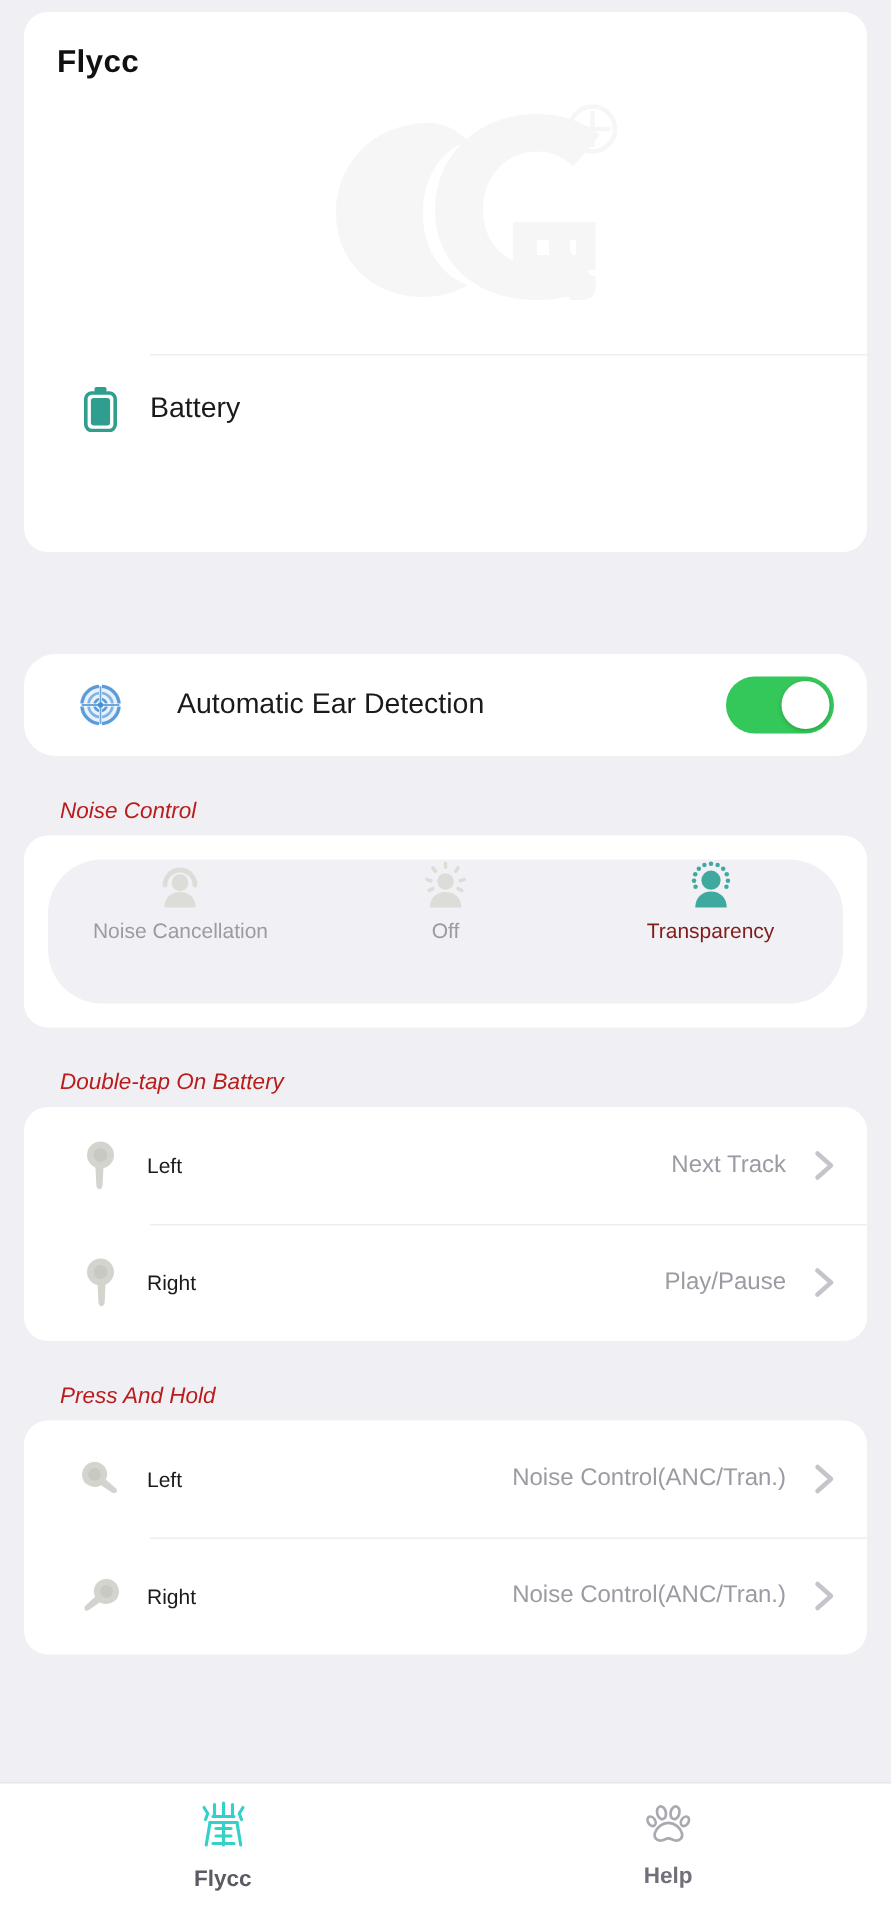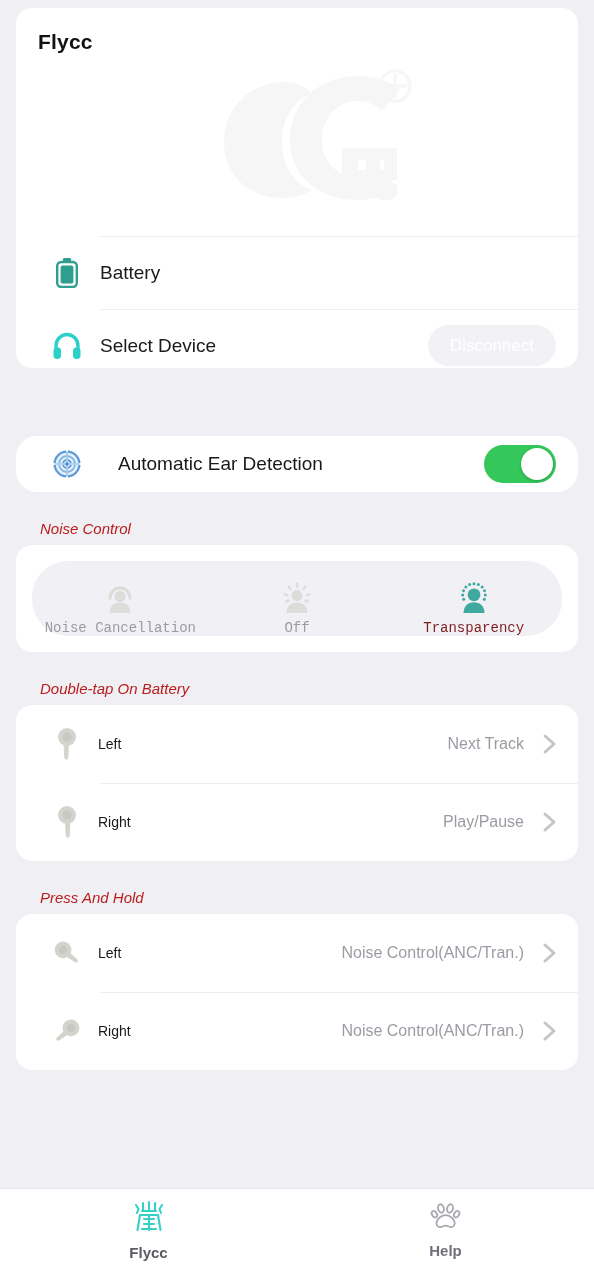--- a/index.html
+++ b/index.html
@@ -117,21 +117,21 @@
     font-size: 17px;
     font-family: "Liberation Sans", sans-serif;
     padding: 12px 22px;
     cursor: pointer;
     line-height: 1;
   }
 
   
   .aed-card {
     margin-top: 68px;
-    height: 56px;
+    height: 68px;
     display: flex;
     align-items: center;
     padding: 0 22px 0 36px;
     border-radius: 21px;
   }
   .aed-label {
     font-size: 19px;
     color: #1a1a1a;
     margin-left: 18px;
   }
@@ -165,24 +165,23 @@
     font-style: italic;
   }
 
   
   .nc-card {
     padding: 16px;
   }
   .nc-seg {
     background: #f1f1f5;
     border-radius: 36px;
-    height: 75px;
-    display: flex;
-    align-items: flex-end;
-    font-family: Liberation Mono, monospace;
+    height: 96px;
+    display: flex;
+    align-items: flex-start;
   }
   .nc-item {
     flex: 1 1 0;
     display: flex;
     flex-direction: column;
     align-items: center;
     justify-content: center;
     gap: 5px;
     cursor: pointer;
   }
@@ -290,31 +289,20 @@
           <span class="dev-ico">
             <svg width="22" height="30" viewBox="0 0 22 30">
               <rect x="7" y="0" width="8" height="3.5" rx="1.2" fill="#2f9e8f"></rect>
               <rect x="1.2" y="4" width="19.6" height="25" rx="4" fill="none" stroke="#2f9e8f" stroke-width="2.4"></rect>
               <rect x="4.6" y="7.4" width="12.8" height="18.2" rx="2" fill="#2f9e8f"></rect>
             </svg>
           </span>
           <span class="dev-label">Battery</span>
         </div>
 
-        <div class="dev-row">
-          <span class="dev-ico">
-            <svg width="30" height="28" viewBox="0 0 30 28">
-              <path d="M4 20 L4 14 C4 7.4 9 2.5 15 2.5 C21 2.5 26 7.4 26 14 L26 20" fill="none" stroke="#2bd0c8" stroke-width="3.4" stroke-linecap="round"></path>
-              <rect x="1.5" y="15.5" width="7.5" height="11.5" rx="3.4" fill="#2bd0c8"></rect>
-              <rect x="21" y="15.5" width="7.5" height="11.5" rx="3.4" fill="#2bd0c8"></rect>
-            </svg>
-          </span>
-          <span class="dev-label">Select Device</span>
-          <button class="disconnect-btn">Disconnect</button>
-        </div>
 
       </div>
     </div>
 
     <div class="card aed-card">
       <span class="dev-ico">
         <svg width="30" height="30" viewBox="0 0 30 30">
           <circle cx="15" cy="15" r="14" fill="#e8f1fb"></circle>
           <circle cx="15" cy="15" r="12.4" fill="none" stroke="#5b9bd8" stroke-width="2.2"></circle>
           <circle cx="15" cy="15" r="8" fill="none" stroke="#7fb4e2" stroke-width="1.8"></circle>

